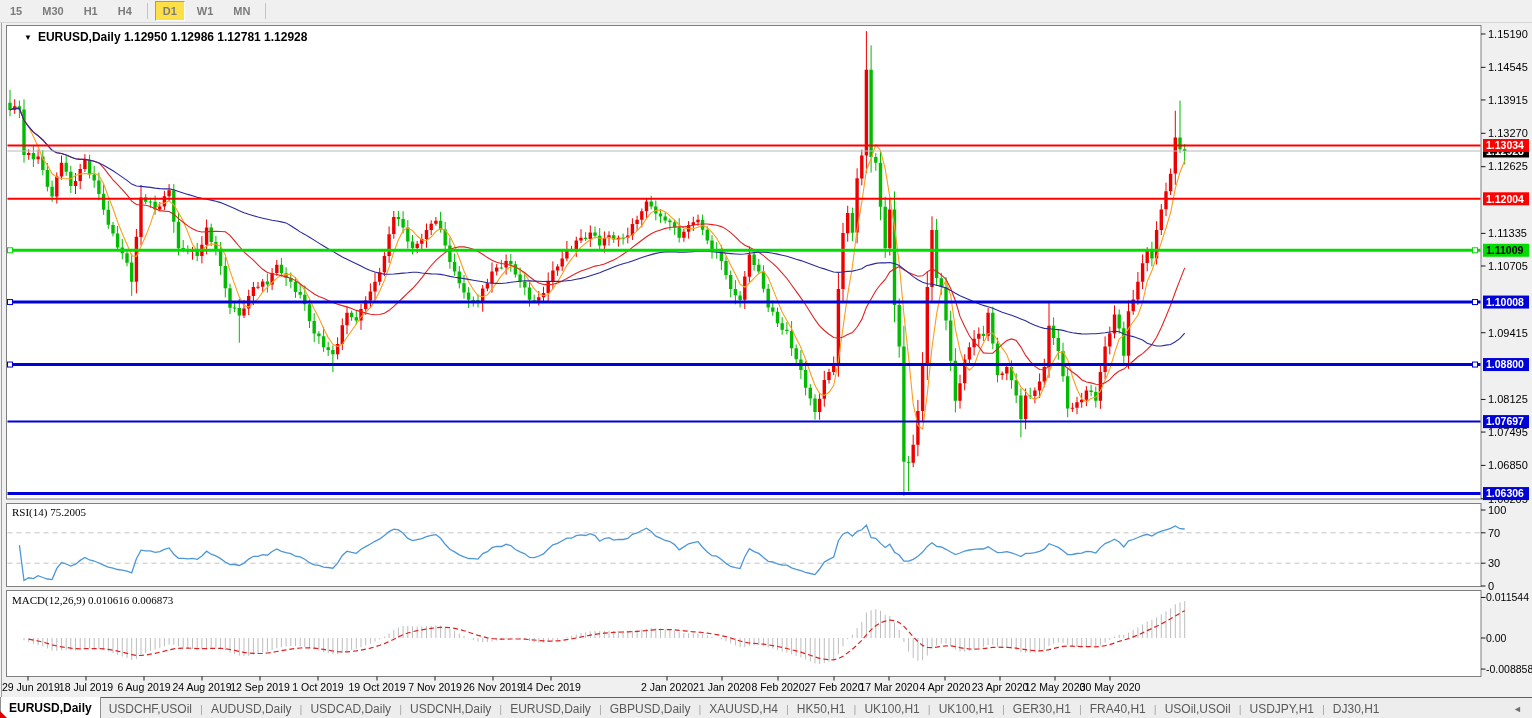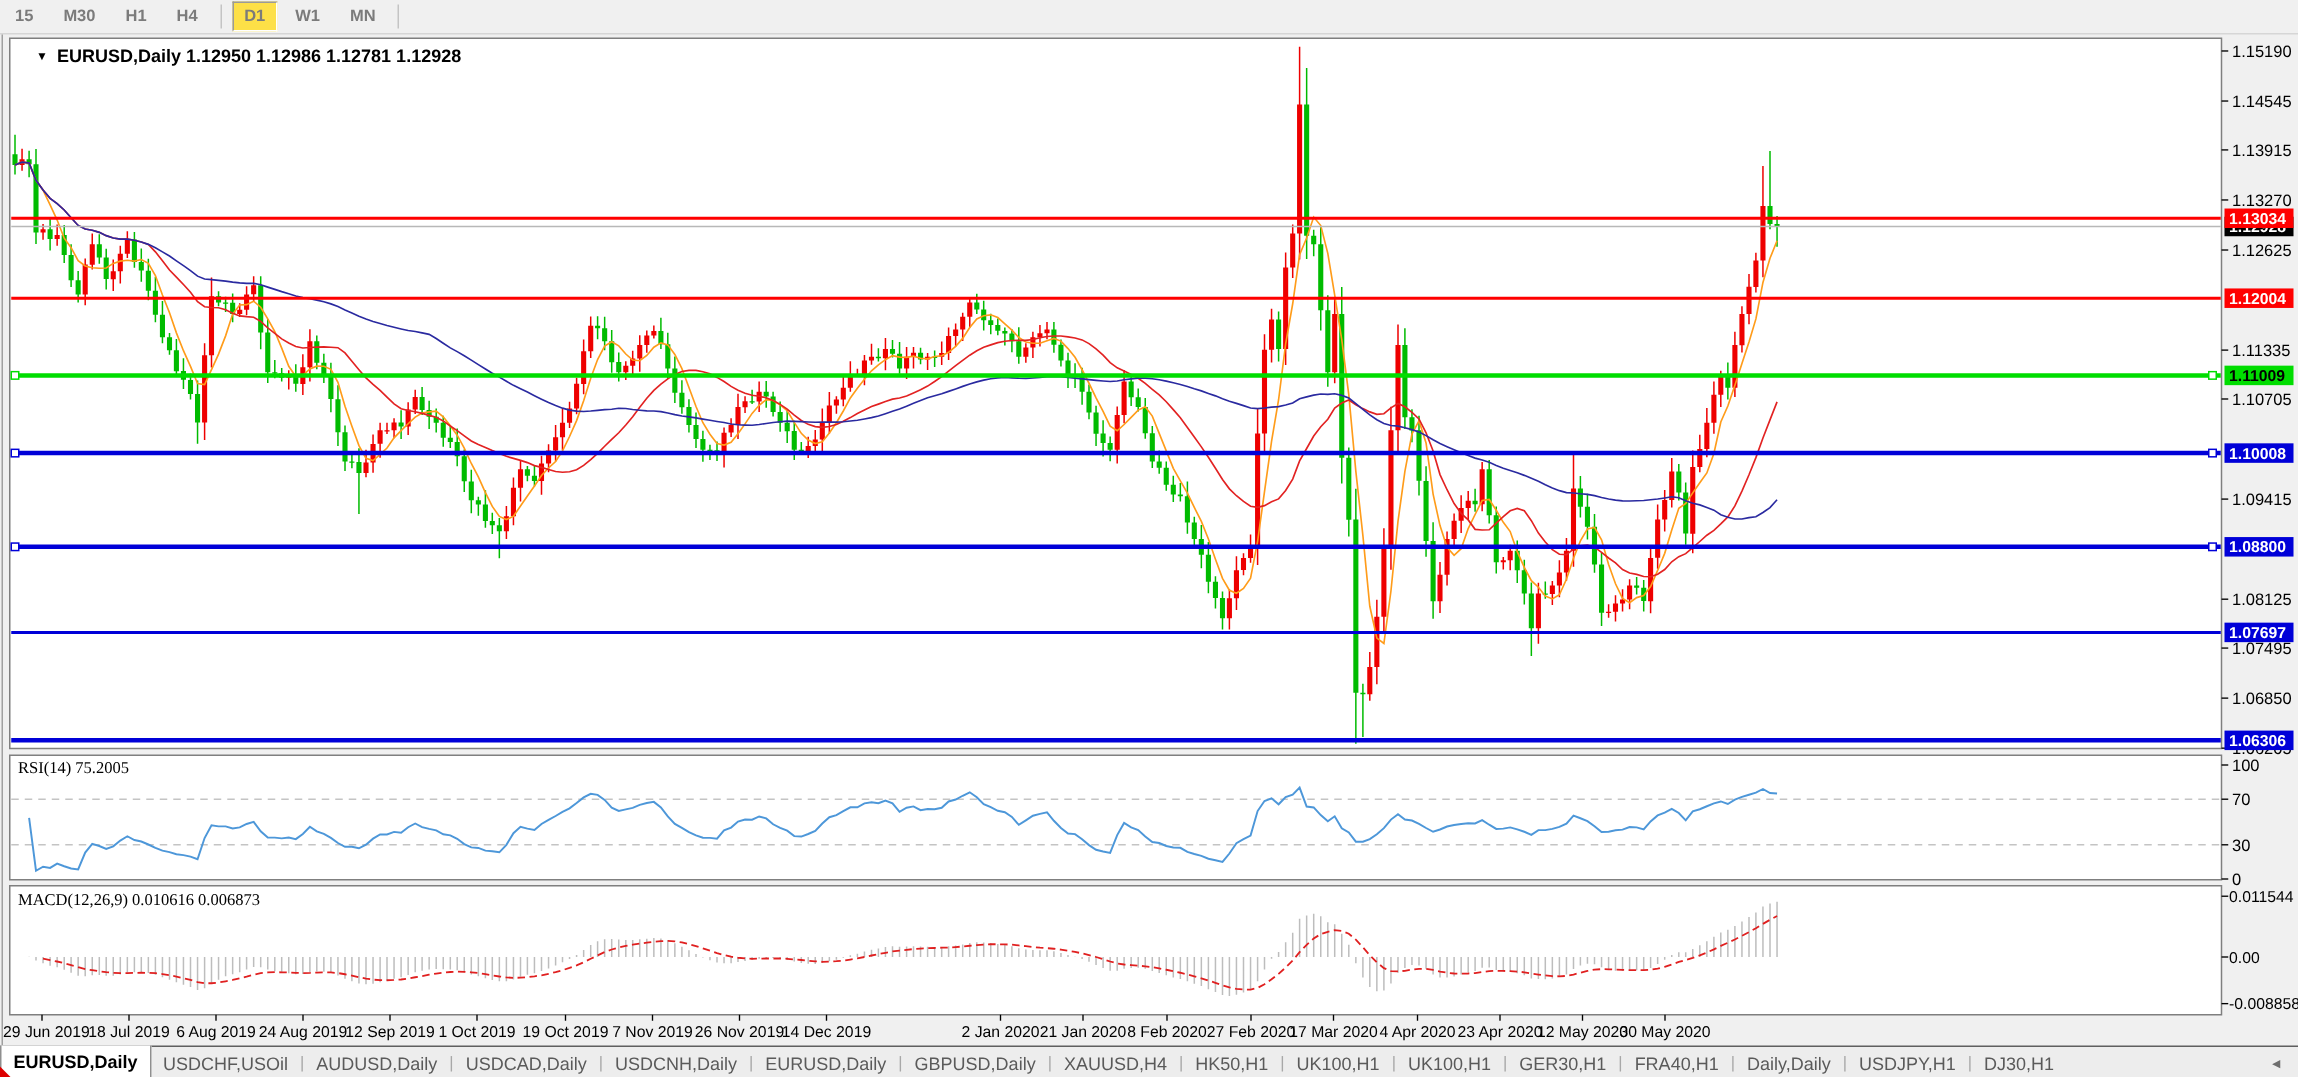--- a/index.html
+++ b/index.html
@@ -245,21 +245,21 @@
       <div class="tab">HK50,H1</div>
       <div class="tab-sep">|</div>
       <div class="tab">UK100,H1</div>
       <div class="tab-sep">|</div>
       <div class="tab">UK100,H1</div>
       <div class="tab-sep">|</div>
       <div class="tab">GER30,H1</div>
       <div class="tab-sep">|</div>
       <div class="tab">FRA40,H1</div>
       <div class="tab-sep">|</div>
-      <div class="tab">Daily,Daily</div>
+      <div class="tab">USOil,USOil</div>
       <div class="tab-sep">|</div>
       <div class="tab">USDJPY,H1</div>
       <div class="tab-sep">|</div>
       <div class="tab">DJ30,H1</div>
       <div class="tab-arrows">
         <span>◄</span>
       </div>
     </div>
 
 </div>

